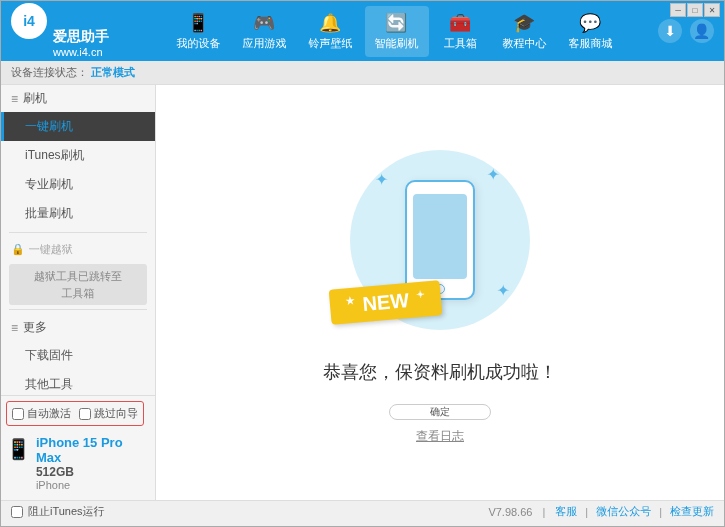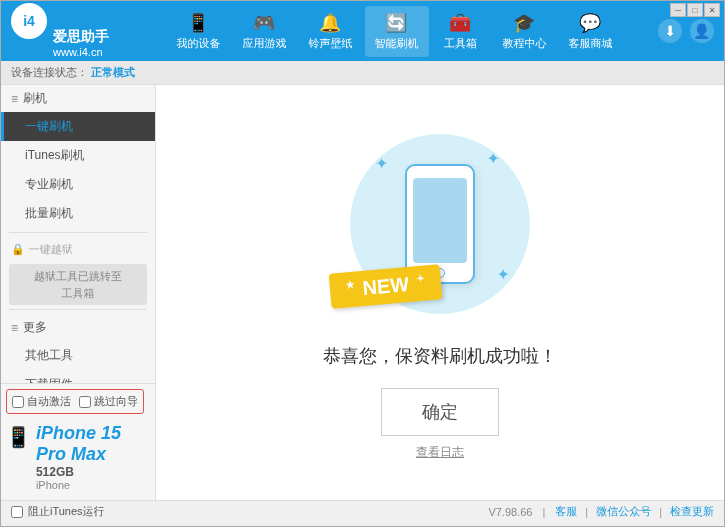--- a/index.html
+++ b/index.html
@@ -43,28 +43,28 @@
     .phone-home { width: 10px; height: 10px; border-radius: 50%; border: 1.5px solid #5bb8e8; margin-top: 5px; }
     .sparkle { position: absolute; color: #5bb8e8; font-size: 16px; }
     .sparkle-1 { top: 20px; left: 25px; }
     .sparkle-2 { top: 15px; right: 30px; }
     .sparkle-3 { bottom: 30px; right: 20px; }
     .new-badge { position: absolute; bottom: 20px; left: -10px; background: #f5c518; color: white; font-weight: bold; font-size: 20px; padding: 6px 16px; border-radius: 4px; transform: rotate(-5deg); box-shadow: 2px 2px 5px rgba(0,0,0,0.2); }
     .new-badge::before { content: '★'; font-size: 10px; vertical-align: super; margin-right: 2px; }
     .new-badge::after { content: '✦'; font-size: 10px; vertical-align: super; margin-left: 2px; }
 
     .success-text { font-size: 18px; color: #333; margin-bottom: 20px; }
-    .confirm-btn { background: white; border: 1px solid #ccc; border-radius: 0; padding: 11px 40px; font-size: 18px; color: #555; cursor: pointer; margin-bottom: 8px; }
+    .confirm-btn { background: white; border: 1px solid #ccc; border-radius: 12px; padding: 0 40px; font-size: 10px; color: #555; cursor: pointer; margin-bottom: 8px; }
     .log-link { font-size: 12px; color: #888; cursor: pointer; text-decoration: underline; text-align: right; }
     .checkbox-item { display: flex; align-items: center; gap: 3px; font-size: 11px; color: #555; }
     .checkbox-item input { width: 12px; height: 12px; }
     .device-info { display: flex; align-items: flex-start; gap: 5px; padding: 4px 0; }
     .device-icon { color: #1a9ae0; font-size: 20px; margin-top: 2px; }
     .device-details { font-size: 12px; }
-    .device-name { color: #1a9ae0; font-weight: bold; font-size: 18px; font-style: italic; }
+    .device-name { color: #1a9ae0; font-weight: bold; font-size: 13px; }
     .device-storage { color: #555; font-weight: bold; }
     .device-type { color: #888; font-size: 11px; }
 
     .sidebar-full { width: 155px; background: #f5f5f5; border-right: 1px solid #ddd; display: flex; flex-direction: column; height: 100%; }
     .sidebar-menu { flex: 1; overflow-y: auto; }
     .sidebar-bottom { border-top: 1px solid #ddd; padding: 5px; }
 
     .itunes-bar { background: #f0f0f0; border-top: 1px solid #ddd; padding: 3px 10px; display: flex; align-items: center; gap: 5px; font-size: 11px; color: #555; }
     .itunes-checkbox { width: 12px; height: 12px; }
     .win-ctrl-bar { position: absolute; top: 0; right: 0; display: flex; gap: 1px; padding: 2px 4px; z-index: 10; }
@@ -168,24 +168,24 @@
 工具箱</span>
         </div>
 
         <div class="sidebar-divider"></div>
 
         <div class="sidebar-group-header">
           <span class="icon">≡</span>
           <span>更多</span>
         </div>
         <div class="sidebar-item">
+          <span>下载固件</span>
+        </div>
+        <div class="sidebar-item">
           <span>其他工具</span>
-        </div>
-        <div class="sidebar-item">
-          <span>下载固件</span>
         </div>
 
       </div>
 
       <div class="sidebar-bottom">
         <div style="border: 1.5px solid #e05050; border-radius: 3px; padding: 4px 5px; display: inline-flex; gap: 8px; margin-bottom: 5px;">
           <div class="checkbox-item">
             <input type="checkbox" style="">
             <span>自动激活</span>
           </div>

